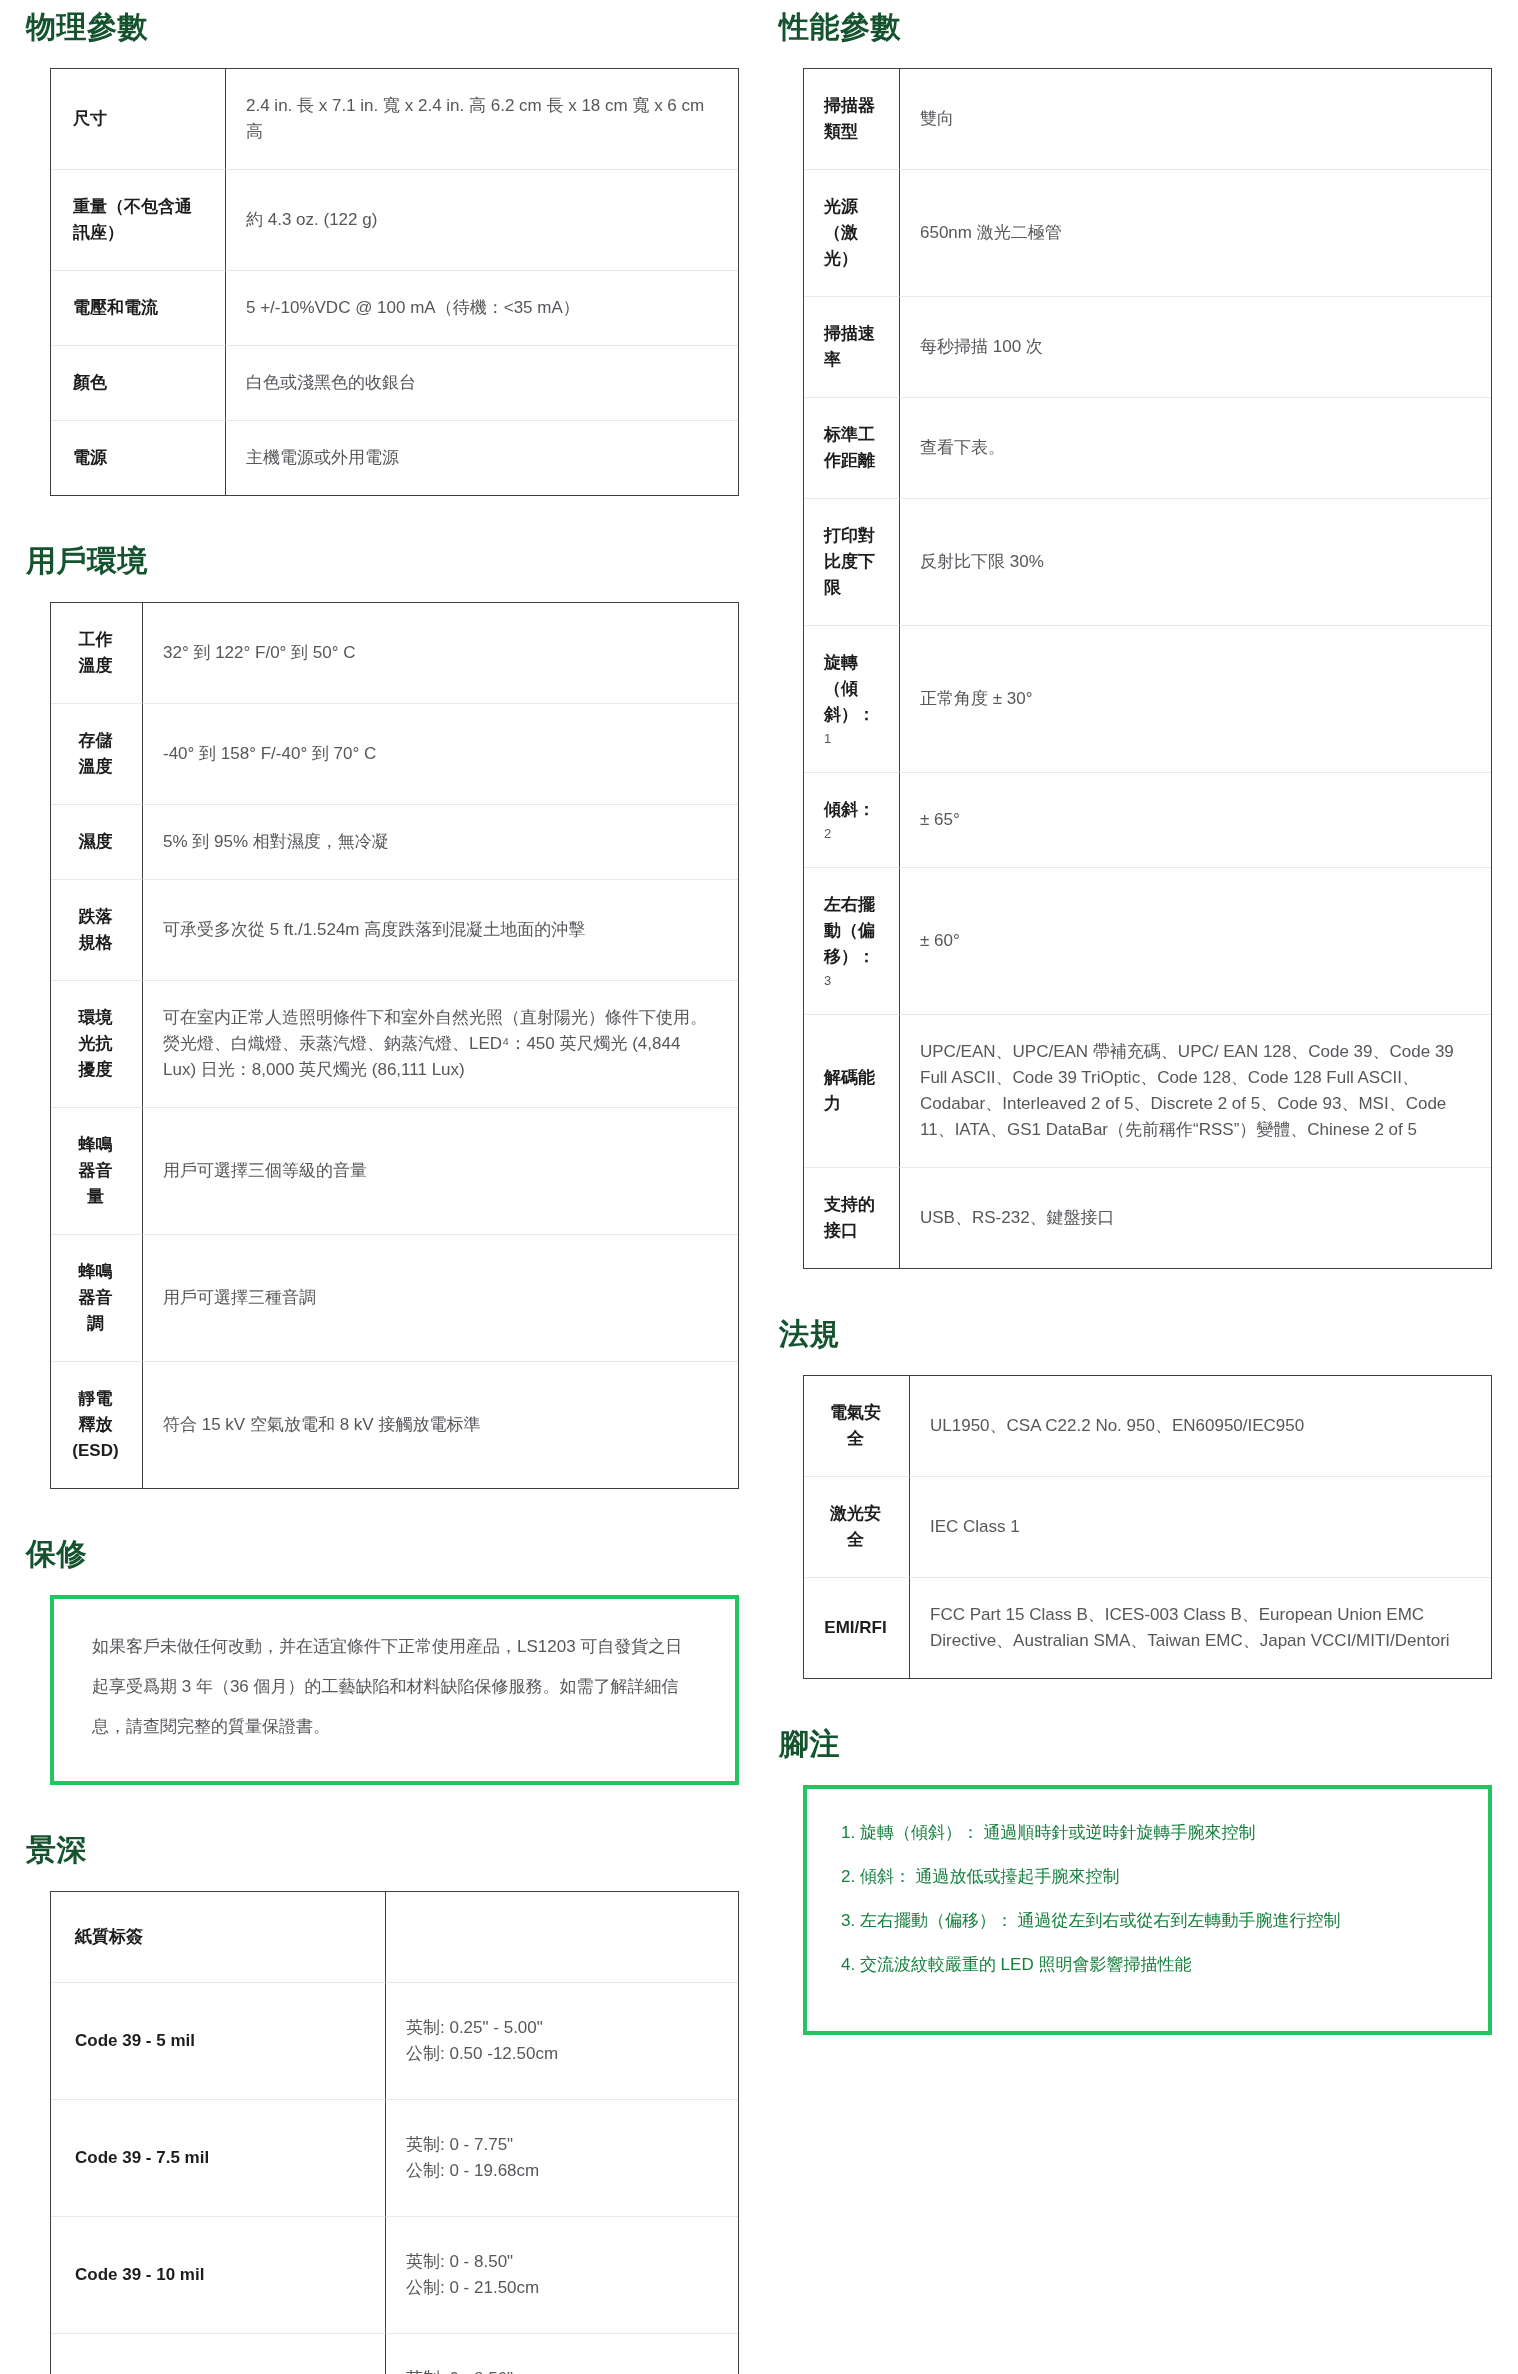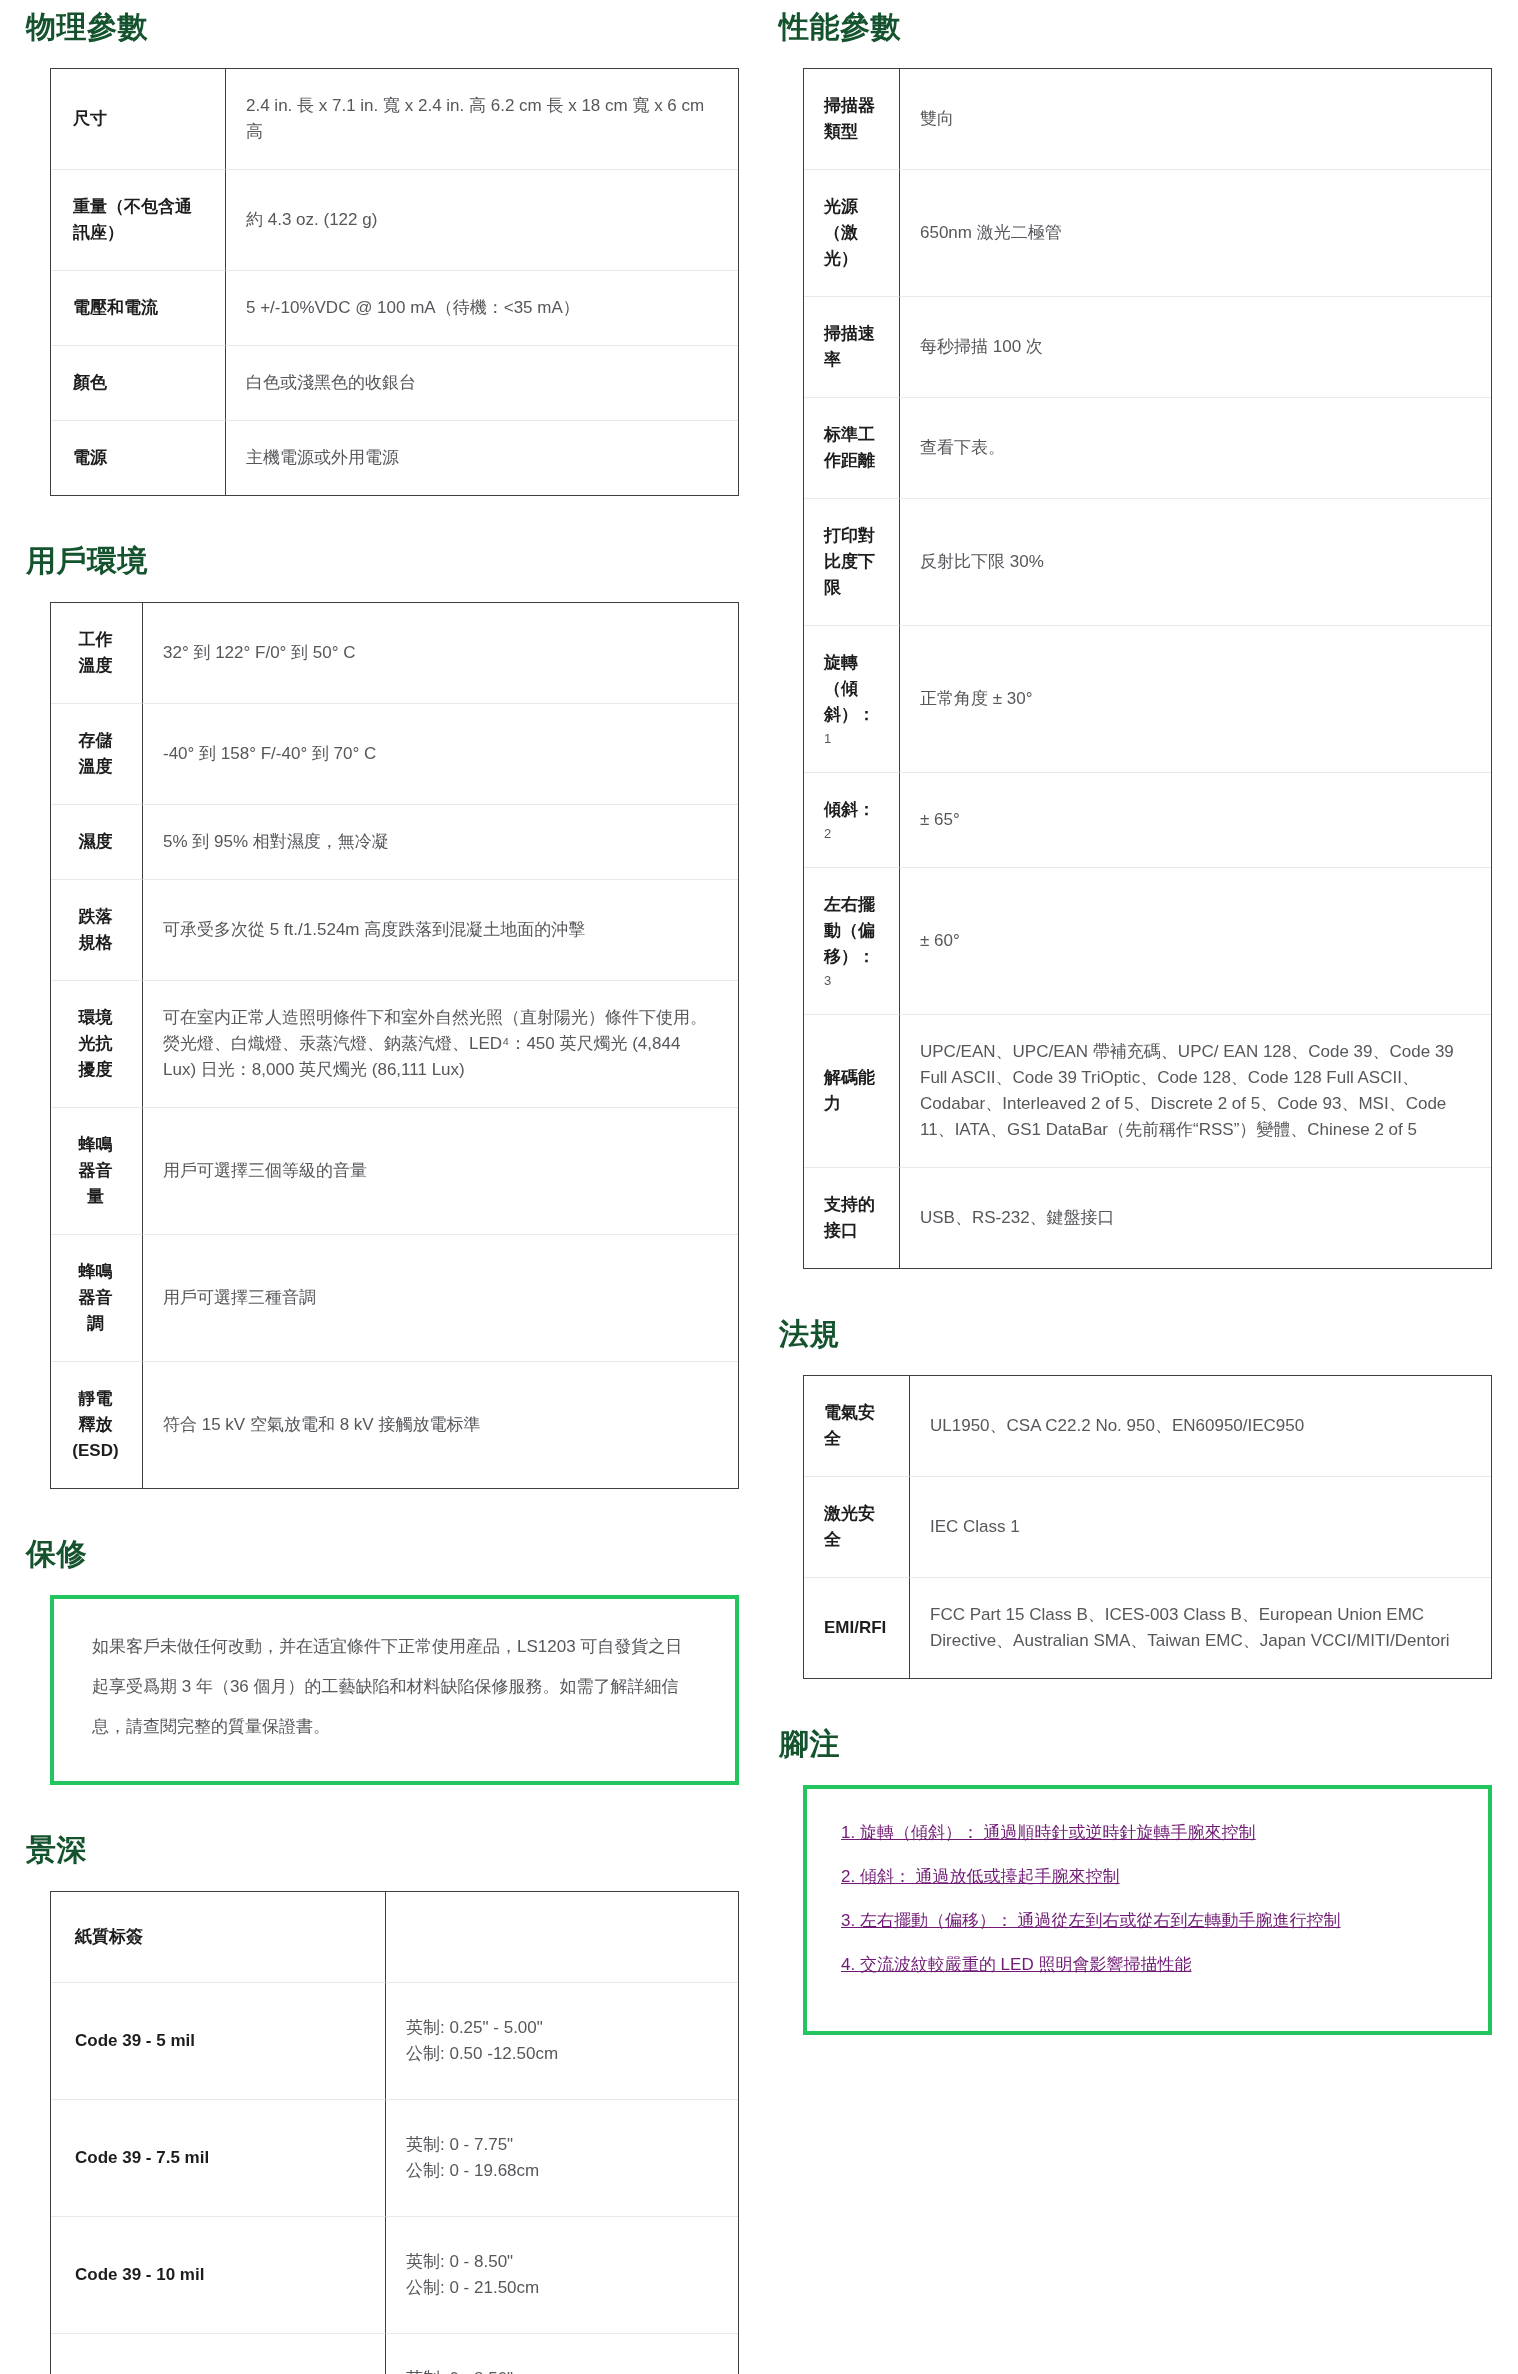--- a/index.html
+++ b/index.html
@@ -60,21 +60,21 @@
   .spec-row + .spec-row .lbl,
   .spec-row + .spec-row .val {
     border-top: 1px solid #e8e9ea;
   }
   
   .t-physical .lbl { width: 175px; padding-left: 22px; padding-right: 18px; }
   .t-env .lbl      { width: 92px;  padding-left: 20px; padding-right: 22px; text-align: center; }
   .t-dof .lbl      { width: 335px; padding-left: 24px; }
   .t-dof th, .t-dof td { padding-top: 32px; padding-bottom: 32px; }
   .t-perf .lbl     { width: 96px;  padding-left: 20px; }
-  .t-reg .lbl      { width: 106px; padding-left: 20px; padding-right: 22px; }
+  .t-reg .lbl      { width: 106px; padding-left: 20px; padding-right: 22px; text-align: center; }
   .val { padding-left: 26px; }
   .sup {
     display: block;
     font-size: 13px;
     line-height: 18px;
     font-weight: 400;
     color: #55575b;
     margin-top: 2px;
   }
   .sup:empty { display: none; }
@@ -86,23 +86,22 @@
     font-size: 17px;
   }
   .note-text {
     margin: 0;
     line-height: 40px;
   }
   .footnotes { padding: 22px 34px 44px 34px; }
   .footnote-line {
     margin: 0;
     line-height: 44px;
-    color: #701a75;
+    color: #15803d;
     font-size: 17px;
-    text-decoration: underline;
   }
 </style>
 </head>
 <body>
 
 <div class="page">
 
   <div class="col">
 
     <section class="sec">

